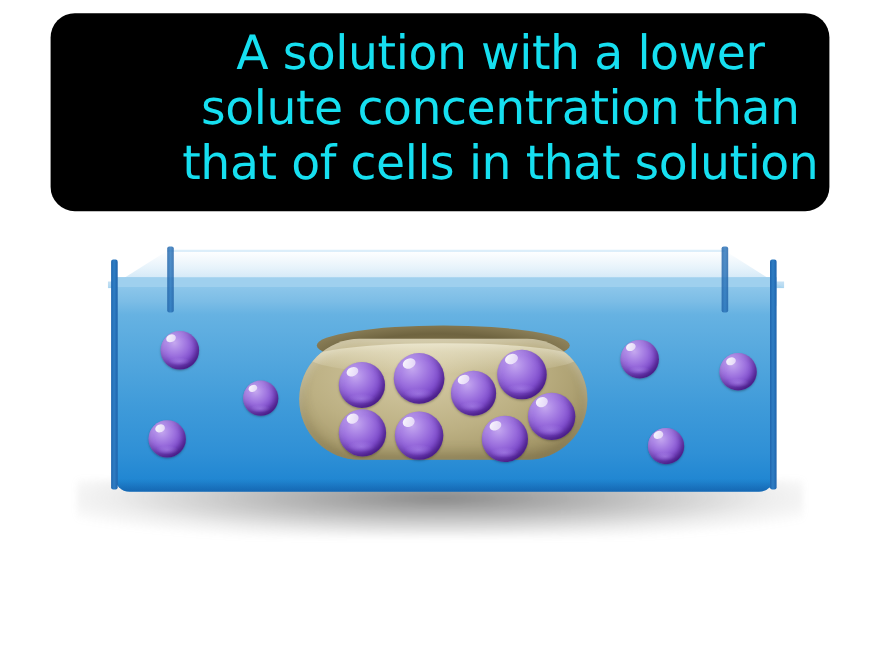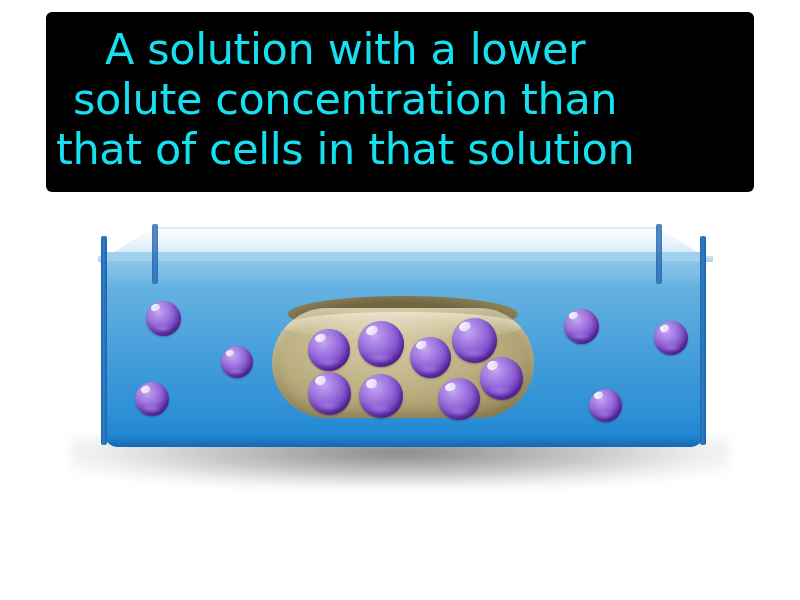--- a/index.html
+++ b/index.html
@@ -23,24 +23,24 @@
   }
 
   
   .banner {
     position: absolute;
     left: 46px;
     top: 12px;
     width: 708px;
     height: 180px;
     background: #000000;
-    border-radius: 6px;
+    border-radius: 22px;
     display: flex;
     align-items: center;
-    justify-content: flex-start;
+    justify-content: flex-end;
     box-sizing: border-box;
     padding: 2px 10px 6px 10px;
   }
   .banner-text {
     color: #16dff0;
     font-family: "DejaVu Sans", "Liberation Sans", sans-serif;
     font-size: 43px;
     line-height: 1.16;
     text-align: center;
     font-weight: 400;

